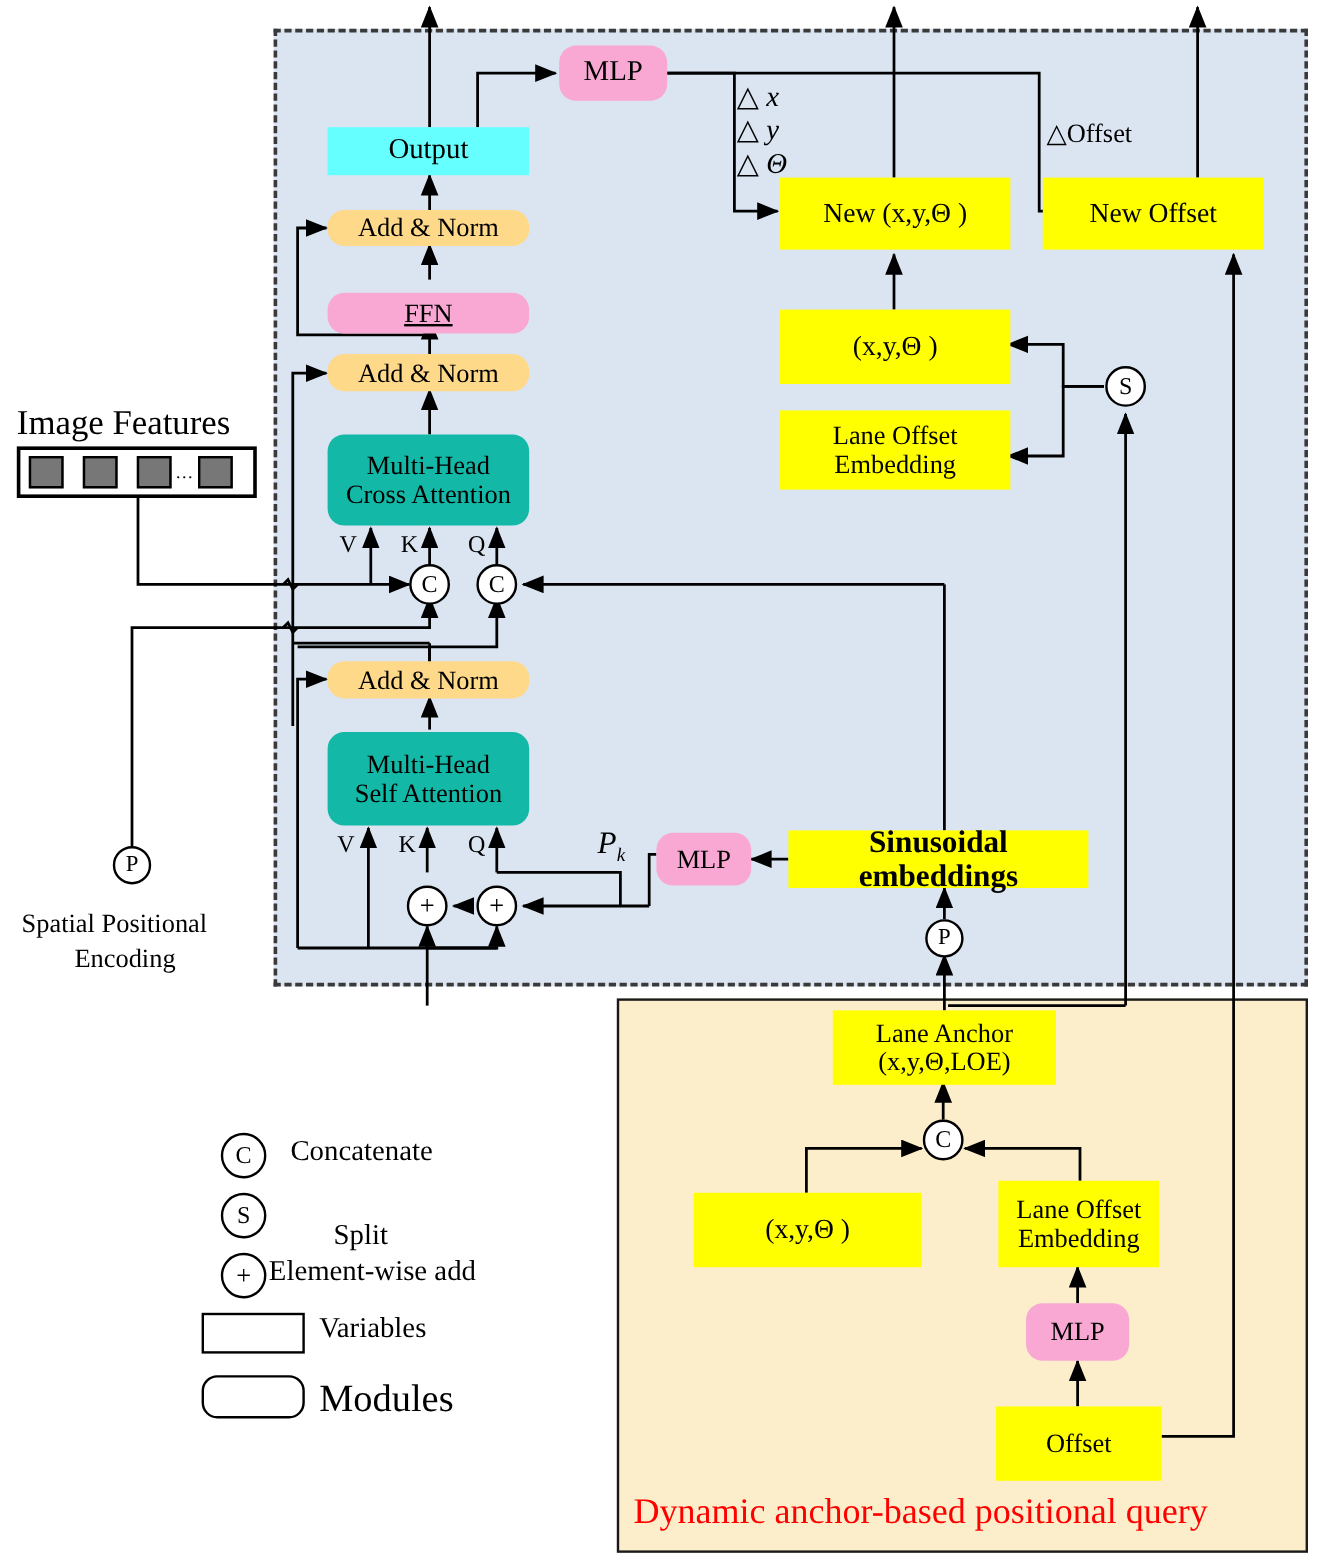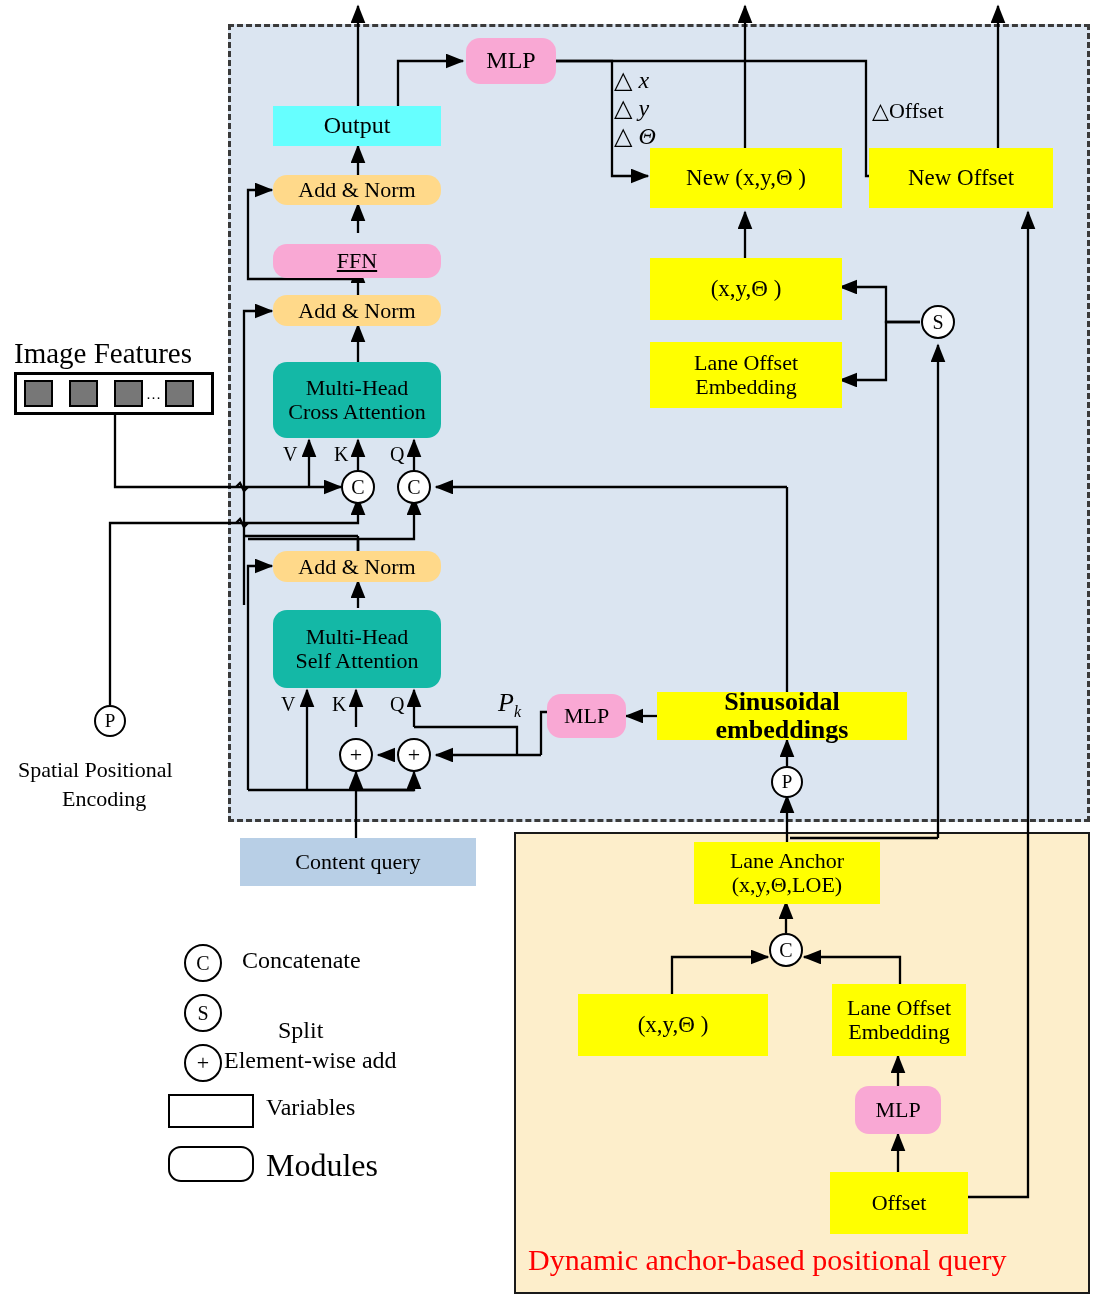--- a/index.html
+++ b/index.html
@@ -207,21 +207,20 @@
   <div class="abs circ" style="left:397px;top:738px;width:34px;height:34px;font-size:22px;">+</div>
 
   <div class="abs lbl lbl-italic" style="left:498px;top:688px;font-size:26px;">
     <span>P</span><sub style="font-size:16px;">k</sub>
   </div>
 
   <div class="abs node module peach" style="left:547px;top:694px;width:79px;height:44px;font-size:22px;">MLP</div>
 
   <div class="abs node yellow" style="left:657px;top:692px;width:250px;height:48px;font-size:26px;font-weight:bold;">Sinusoidal embeddings</div>
 
-  <div class="abs node bluebox" style="left:240px;top:838px;width:236px;height:48px;font-size:22px;">Content query</div>
 
   <div class="abs circ" style="left:771px;top:766px;width:32px;height:32px;font-size:19px;">P</div>
 
   <div class="abs lbl" style="left:614px;top:66px;font-size:24px;font-style:italic;">△ x</div>
   <div class="abs lbl" style="left:614px;top:94px;font-size:24px;font-style:italic;">△ y</div>
   <div class="abs lbl" style="left:614px;top:122px;font-size:24px;font-style:italic;">△ Θ</div>
   <div class="abs lbl" style="left:872px;top:98px;font-size:22px;">△Offset</div>
 
   <div class="abs node yellow" style="left:650px;top:148px;width:192px;height:60px;font-size:23px;">New (x,y,Θ )</div>
 

